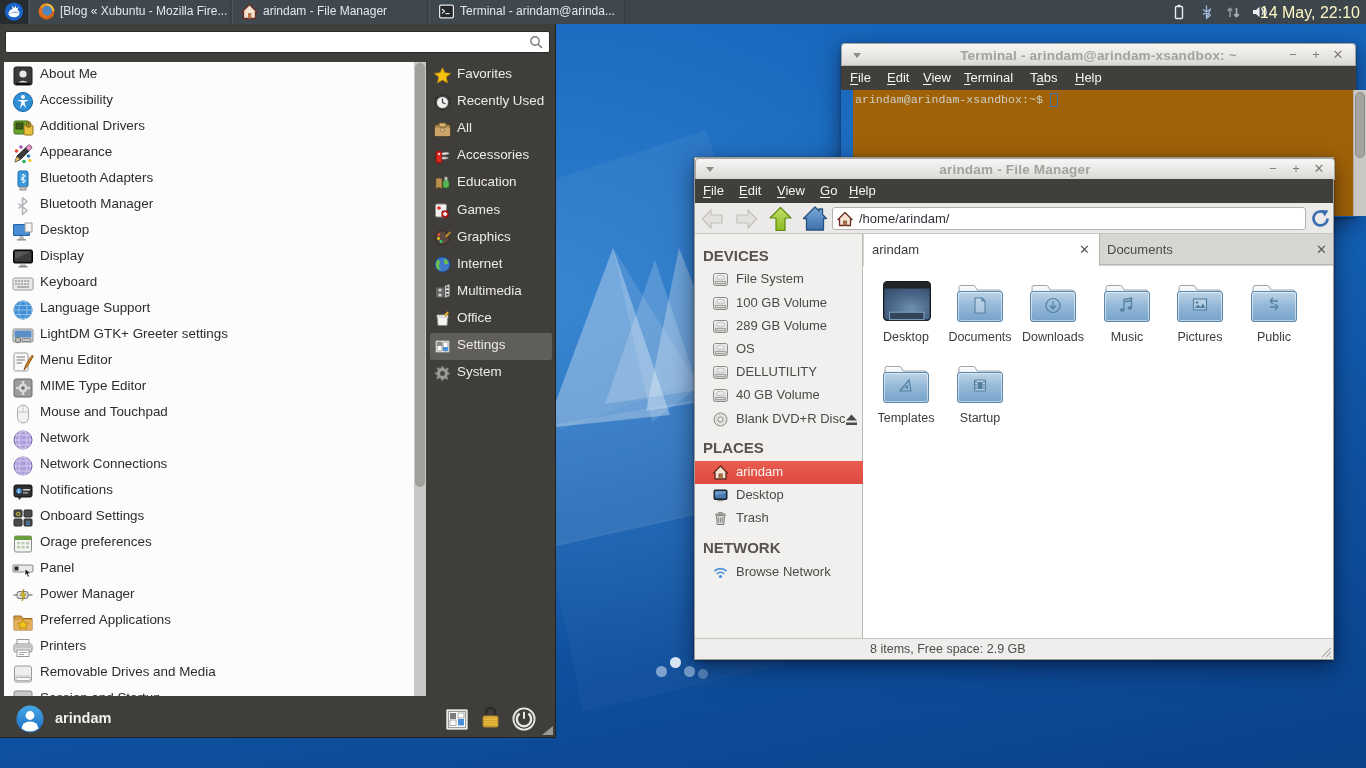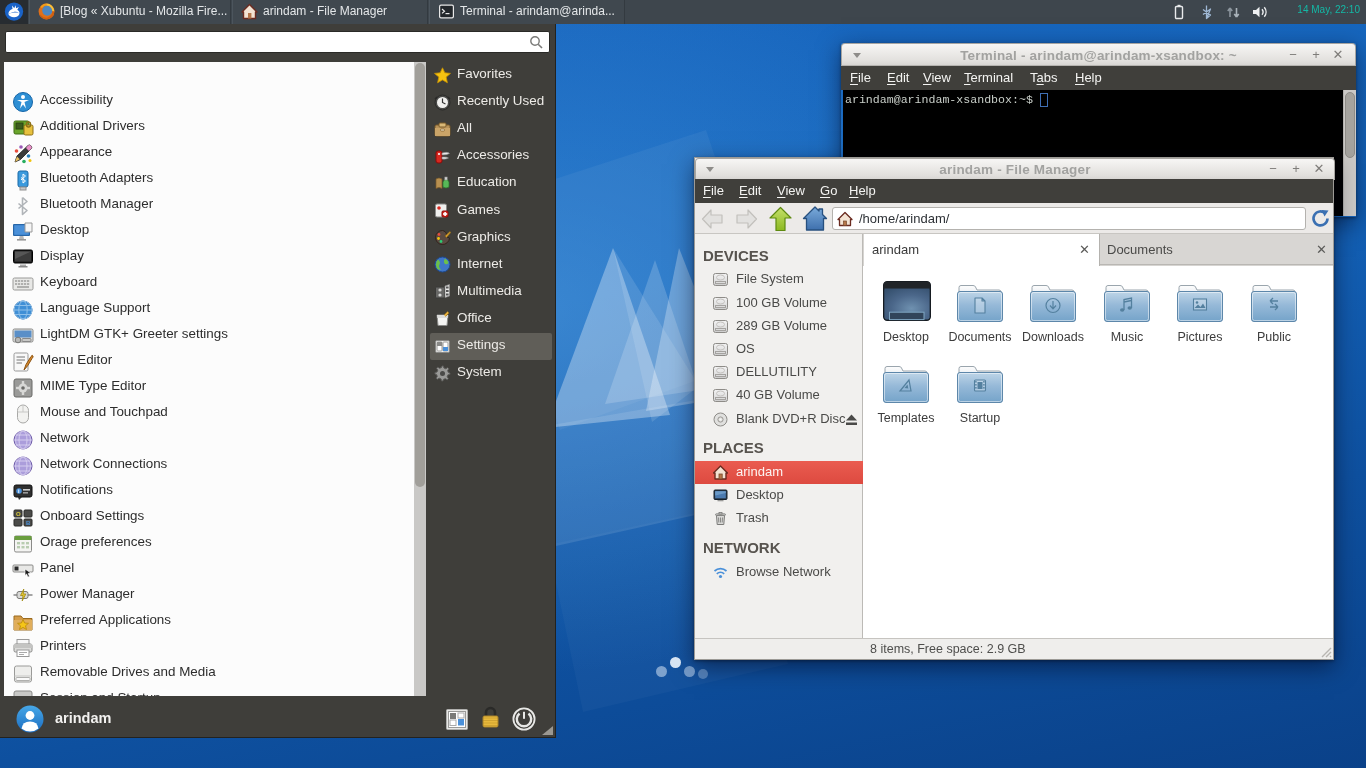--- a/index.html
+++ b/index.html
@@ -9,34 +9,34 @@
 #wall { left:0; top:0; width:1366px; height:768px;
   background:
     radial-gradient(ellipse 750px 520px at 530px 310px, rgba(84,166,233,0.42), rgba(84,166,233,0) 70%),
     linear-gradient(168deg, #1a67c0 0%, #1565bc 40%, #0e509f 72%, #0a4189 100%);
 }
 #panel { left:0; top:0; width:1366px; height:24px; background:#3e464d; color:#e8eaec; font-size:12px; }
 #xbtn { left:0; top:0; width:28px; height:24px; background:#272c31; }
 .task { top:0; height:24px; background:#40484f; border-left:1px solid #4c555d; border-right:1px solid #333a40; color:#e4e7e9; }
 .task .ti { position:absolute; left:8px; top:3px; width:17px; height:17px; }
 .task .tt { position:absolute; left:30px; top:4px; white-space:nowrap; overflow:hidden; }
-#clock { top:4px; right:6px; color:#14b8a6; font-size:10px; }
+#clock { top:4px; right:6px; color:#fef9c3; font-size:16px; }
 .win { box-shadow:0 7px 22px rgba(0,0,20,0.5), 0 1px 3px rgba(0,0,0,0.4); }
 .titlebar { left:0; top:0; width:100%; height:23px;
   background:linear-gradient(#f7f6f5, #e2e0dd 80%, #d8d6d3);
   border:1px solid #a7a5a1; border-bottom:1px solid #b5b3af; border-radius:4px 4px 0 0; }
 .titlebar .tt { position:absolute; top:4px; width:100%; text-align:center; font-weight:bold; font-size:13.5px; color:#a2a2a0; letter-spacing:0.2px; }
 .titlebar .tria { position:absolute; left:11px; top:9px; width:0; height:0; border:4px solid transparent; border-top:5px solid #8e8c89; }
 .wbt { position:absolute; top:0px; font-size:13px; color:#7e7c79; width:20px; text-align:center; height:22px; line-height:22px; }
 .menubar { left:0; width:100%; background:#403f3b; color:#f4f4f2; font-size:13px; }
 .menubar span { position:absolute; top:4px; }
 .menubar u { text-decoration:underline; text-underline-offset:2px; }
 #term { left:841px; top:43px; width:515px; height:174px; }
 #term .menubar { top:23px; height:24px; }
-#termbody { left:2px; top:47px; width:513px; height:126px; background:#000000; }
+#termbody { left:12px; top:47px; width:513px; height:126px; background:#a16207; }
 #termtext { position:absolute; left:2px; top:3px; font-family:"Liberation Mono",monospace; font-size:11.6px; color:#c9cfc9; }
 #termcur { position:absolute; left:197px; top:3px; width:8px; height:14px; border:1px solid #3f6fb4; }
 #termsb { position:absolute; right:0; top:0; width:13px; height:126px; background:#cbc9c6; border-left:1px solid #b3b1ad; }
 #termsb .th { position:absolute; left:1px; top:2px; width:10px; height:66px; background:#a5a39e; border:1px solid #8e8c87; border-radius:5px; }
 #fm { left:694px; top:157px; width:640px; height:503px; background:#eceae8; border:1px solid #9c9a96; }
 #fm .titlebar { height:22px; left:-1px; top:-1px; width:640px; }
 #fm .menubar { top:21px; height:24px; left:0px; width:638px; }
 #fmtool { left:0; top:45px; width:638px; height:31px; background:#eceae8; border-bottom:1px solid #c8c6c2; }
 #fmpath { position:absolute; left:137px; top:4px; width:474px; height:23px; background:#fff; border:1px solid #b4b2ae; border-radius:3px; }
 #fmpath span { position:absolute; left:26px; top:3px; font-size:13px; color:#2d3136; }
@@ -179,20 +179,29 @@
 </div>
 
 <div id="whisker" class="abs">
   <div id="wsearch">
       <svg style="position:absolute;right:5px;top:3px" width="15" height="15" viewBox="0 0 15 15">
         <circle cx="6" cy="6" r="4.2" fill="none" stroke="#7a7a78" stroke-width="1.4"></circle>
         <path d="M9.2,9.2 L13,13" stroke="#7a7a78" stroke-width="1.6"></path>
       </svg>
     </div>
   <div id="wlist">
+      <div class="witem" style="top:0.7px">
+        <svg viewBox="0 0 22 22" class="wic">
+          <rect x="2" y="2" width="18" height="18" rx="2" fill="#3a3a3a" stroke="#1e1e1e"></rect>
+          <circle cx="11" cy="9" r="3.6" fill="#e8e8e8"></circle>
+          <path d="M4.5,19 Q11,12.5 17.5,19 Z" fill="#e8e8e8"></path>
+          <rect x="4" y="17.5" width="14" height="2.5" fill="#111"></rect>
+        </svg>
+        <span class="wtx">About Me</span>
+      </div>
       <div class="witem" style="top:26.7px">
         <svg viewBox="0 0 22 22" class="wic">
           <circle cx="11" cy="11" r="9.5" fill="#2e8fd4" stroke="#1565a8"></circle>
           <circle cx="11" cy="6" r="2" fill="#fff"></circle>
           <path d="M5,9 L17,9 L12.5,11 L14,17.5 L11,13.5 L8,17.5 L9.5,11 Z" fill="#fff"></path>
         </svg>
         <span class="wtx">Accessibility</span>
       </div>
       <div class="witem" style="top:52.7px">
         <svg viewBox="0 0 22 22" class="wic">

